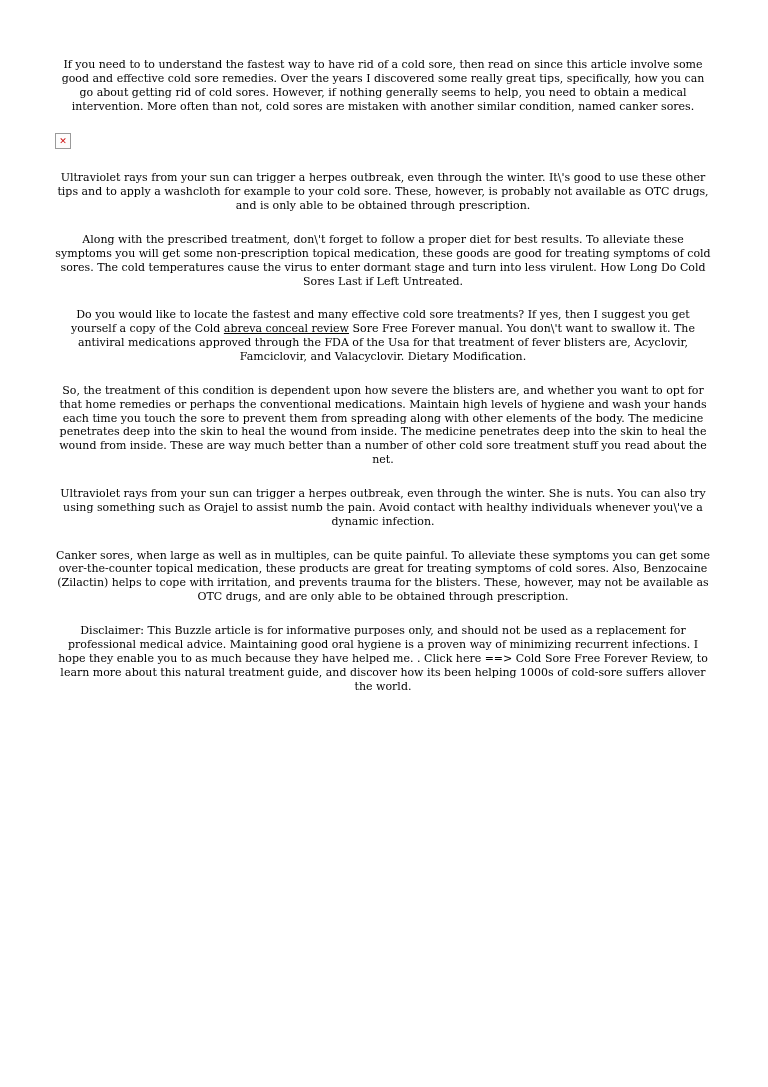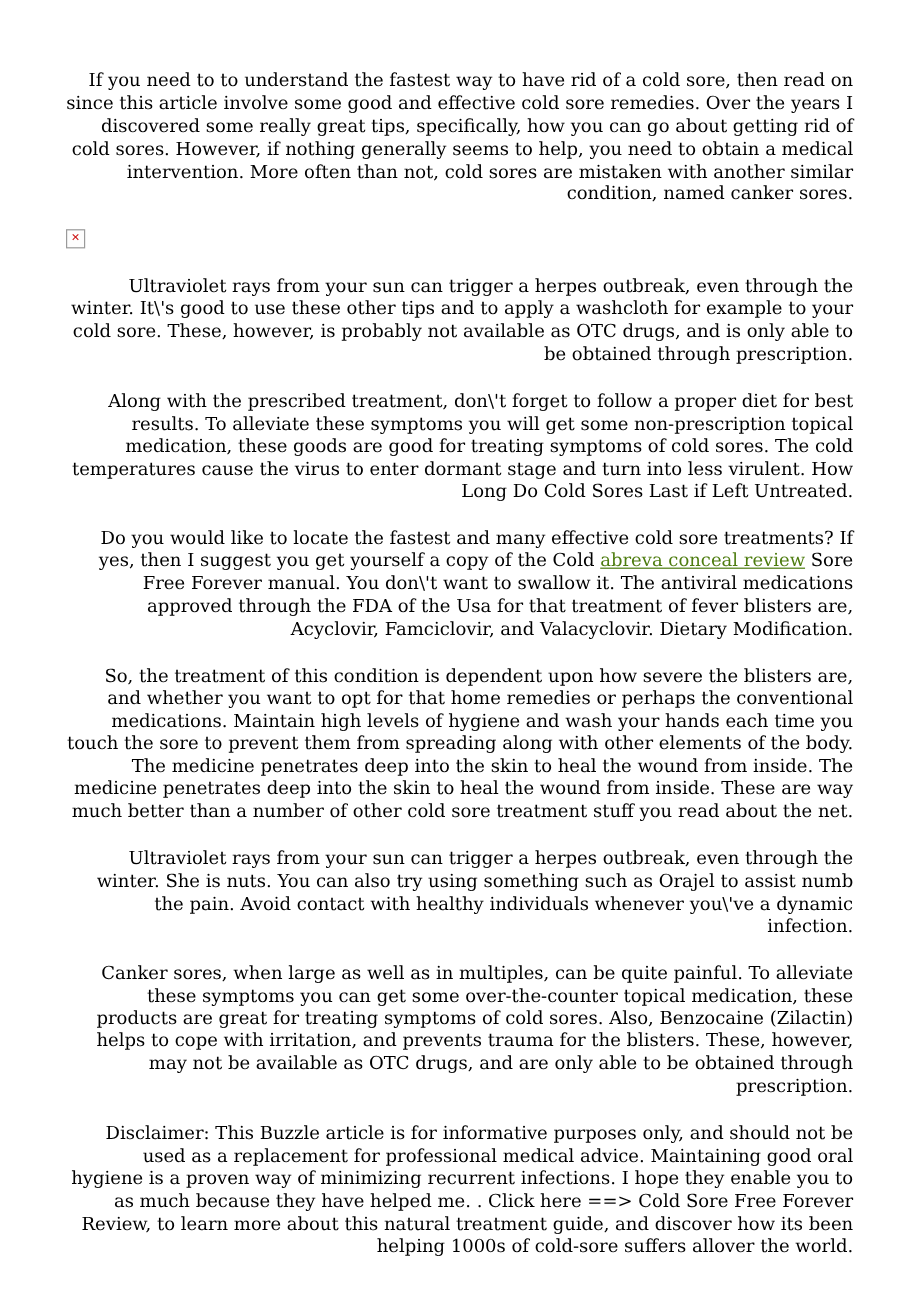--- a/index.html
+++ b/index.html
@@ -18,45 +18,45 @@
     background: #ffffff;
   }
   h1.article-title {
     font-size: 20px;
     line-height: 1.58;
     font-weight: bold;
     margin: 0 0 31px 0;
     letter-spacing: 0.2px;
   }
   p.body-para {
-    font-size: 15px;
+    font-size: 11px;
     line-height: 1.26;
     margin: 0 0 20px 0;
-    text-align: right;
+    text-align: center;
   }
   .broken-img {
     width: 16px;
     height: 16px;
     box-sizing: border-box;
     border: 1px solid #9a9a9a;
     background: #fdfdfd;
     display: flex;
     align-items: center;
     justify-content: center;
     margin: 4px 0 22px 0;
   }
   .broken-img .bx {
     color: #cc1111;
     font-size: 9px;
     line-height: 9px;
     font-family: "DejaVu Sans", "Liberation Sans", sans-serif;
     font-weight: bold;
   }
   a.inline-link {
-    color: #4d7c0f;
+    color: #000000;
     text-decoration: underline;
     cursor: pointer;
   }
 </style>
 </head>
 <body>
 
 <div class="page">
 
 

